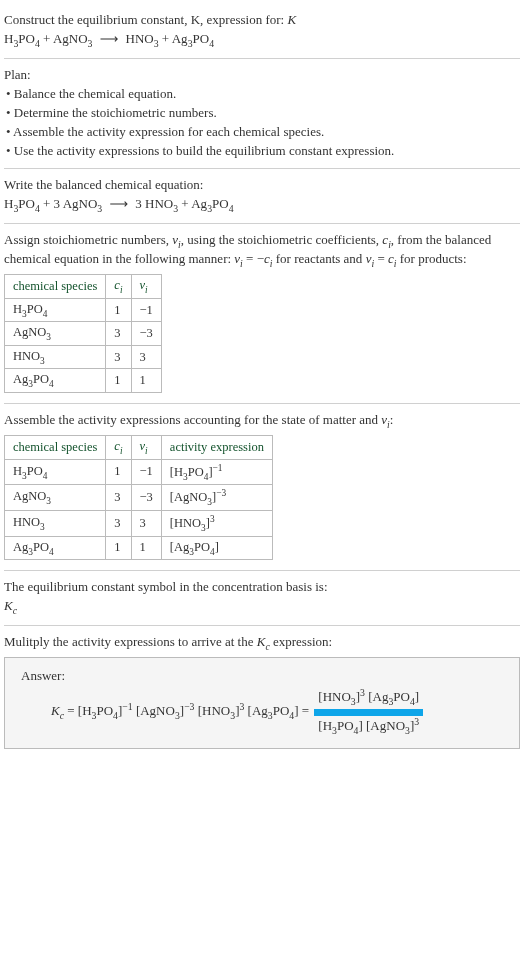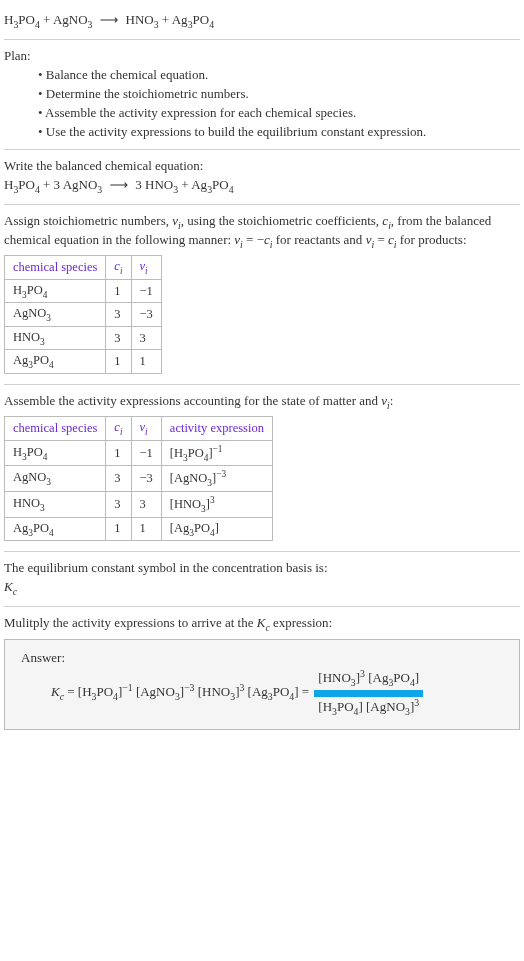--- a/index.html
+++ b/index.html
@@ -18,21 +18,20 @@
     }
     .section:last-child {
       border-bottom: none;
     }
     .line {
       margin: 2px 0;
       line-height: 1.3;
     }
     .indent {
       padding-left: 2px;
-      margin-left: 32px;
     }
     sub {
       font-size: 0.75em;
       vertical-align: sub;
     }
     sup {
       font-size: 0.75em;
       vertical-align: super;
     }
     .italic {
@@ -48,21 +47,21 @@
       margin: 4px 0;
     }
     table.data td, table.data th {
       border: 1px solid #bbb;
       padding: 3px 8px;
       font-weight: normal;
       text-align: left;
       font-size: 12.5px;
     }
     table.data th {
-      color: #6d28d9;
+      color: #14532d;
     }
     .num {
       text-align: center;
     }
     .answer-box {
       border: 1px solid #bbb;
       background: #f5f5f5;
       padding: 8px 16px;
       margin-top: 4px;
     }
@@ -79,20 +78,24 @@
     }
     .frac .num-bot {
       display: block;
       padding: 0 4px;
     }
   </style>
 </head>
 <body>
 
 <div class="section">
+  <div class="line">
+    <span>Construct the equilibrium constant, K, expression for:</span>
+    <span class="italic" style="font-style:italic;">K</span>
+  </div>
   <div class="line">
     <span>H</span><sub>3</sub><span>PO</span><sub>4</sub><span> + AgNO</span><sub>3</sub>
     <span class="arrow"></span>
     <span> HNO</span><sub>3</sub><span> + Ag</span><sub>3</sub><span>PO</span><sub>4</sub>
   </div>
 </div>
 
 <div class="section">
   <div class="line">Plan:</div>
   <div class="line indent">• Balance the chemical equation.</div>

